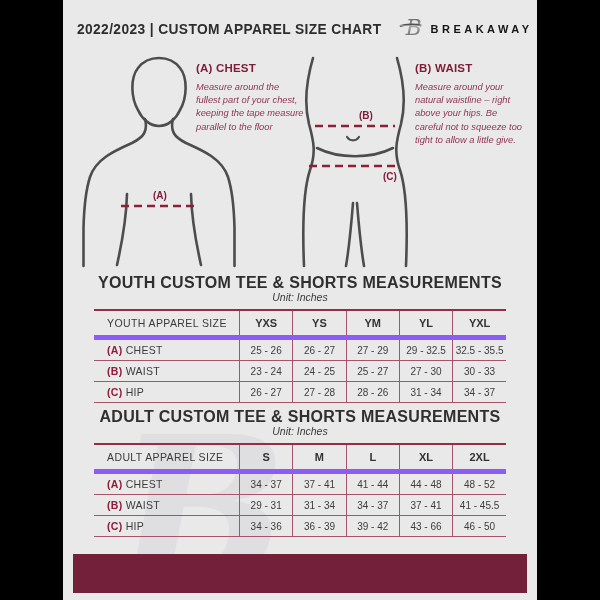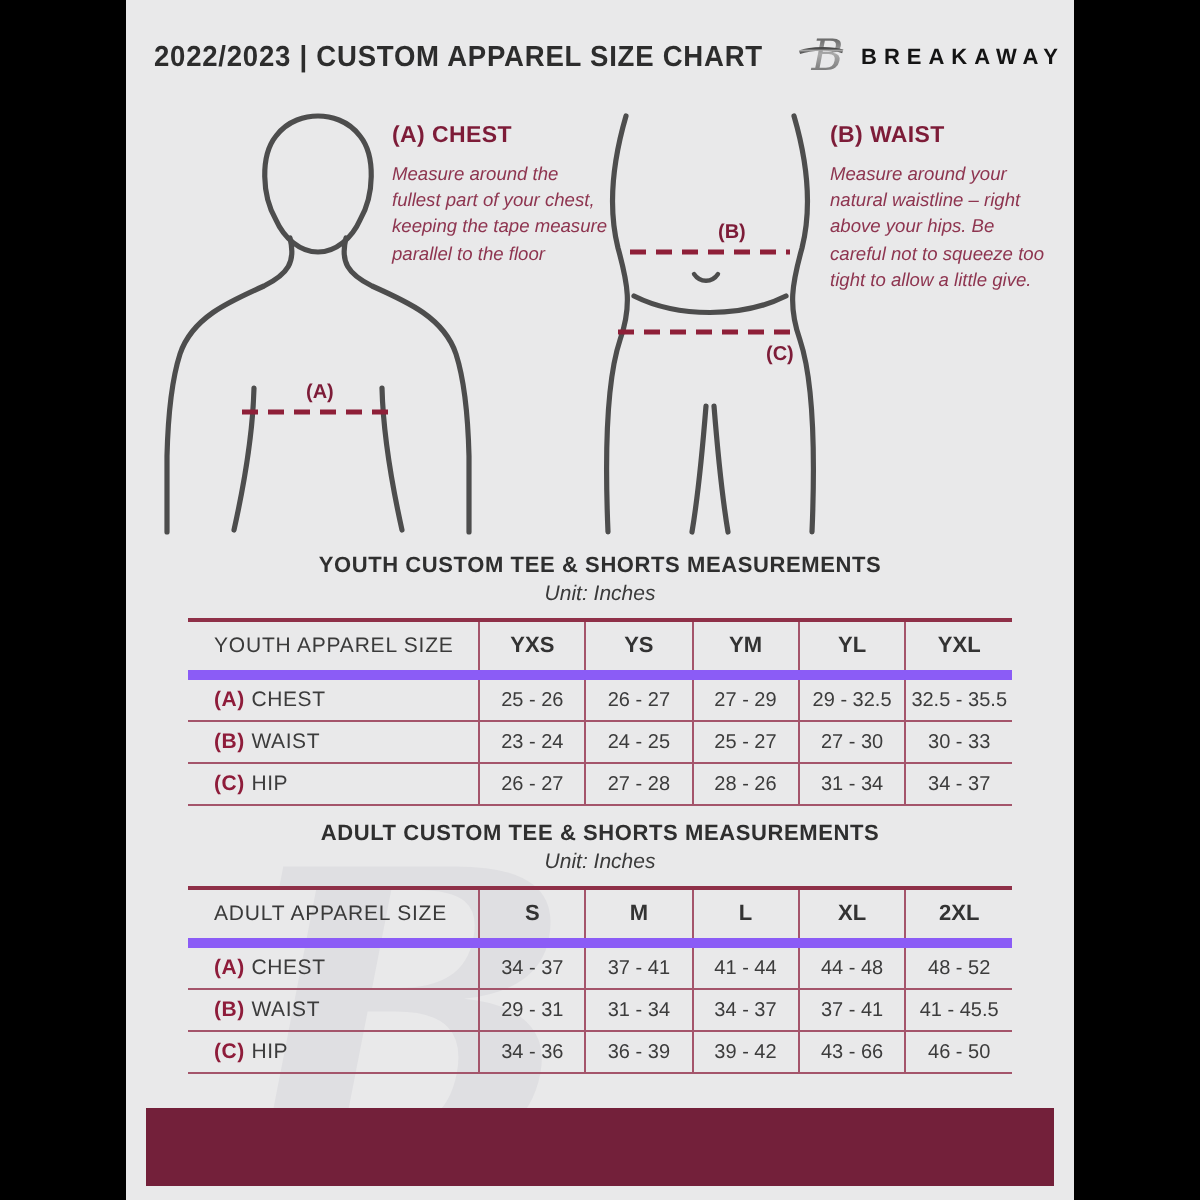--- a/index.html
+++ b/index.html
@@ -33,21 +33,21 @@
   .guide-hips{left:352px;top:166px;}
   .guide-title{font-weight:bold;font-size:11.5px;color:#7d1c38;letter-spacing:.2px;}
   .guide-body{
     margin-top:7px;font-style:italic;font-size:9.3px;line-height:1.42;
     color:#8e3550;white-space:pre-line;
   }
   
   .section{position:absolute;left:0;width:100%;text-align:center;}
   .section-youth{top:277px;}
   .section-adult{top:411px;}
-  .section-title{font-weight:bold;font-size:11px;color:#2f2f2f;letter-spacing:.3px;line-height:12px;}
+  .section-title{font-weight:bold;font-size:16px;color:#2f2f2f;letter-spacing:.3px;line-height:12px;}
   .unit{font-style:italic;font-size:10.5px;color:#3a3a3a;line-height:12px;margin-top:2px;}
   table.size-table{
     margin:6px auto 0;border-collapse:collapse;table-layout:fixed;width:412px;
     font-size:10px;color:#3c3c3c;position:relative;z-index:1;background:transparent;
   }
   table.size-table thead tr{border-top:2px solid #8f3048;border-bottom:5px solid #8b5cf6;}
   table.size-table tbody tr{border-bottom:1px solid #a4556b;}
   table.size-table th,table.size-table td{
     border-right:1px solid #a4556b;text-align:center;padding:0;
   }

